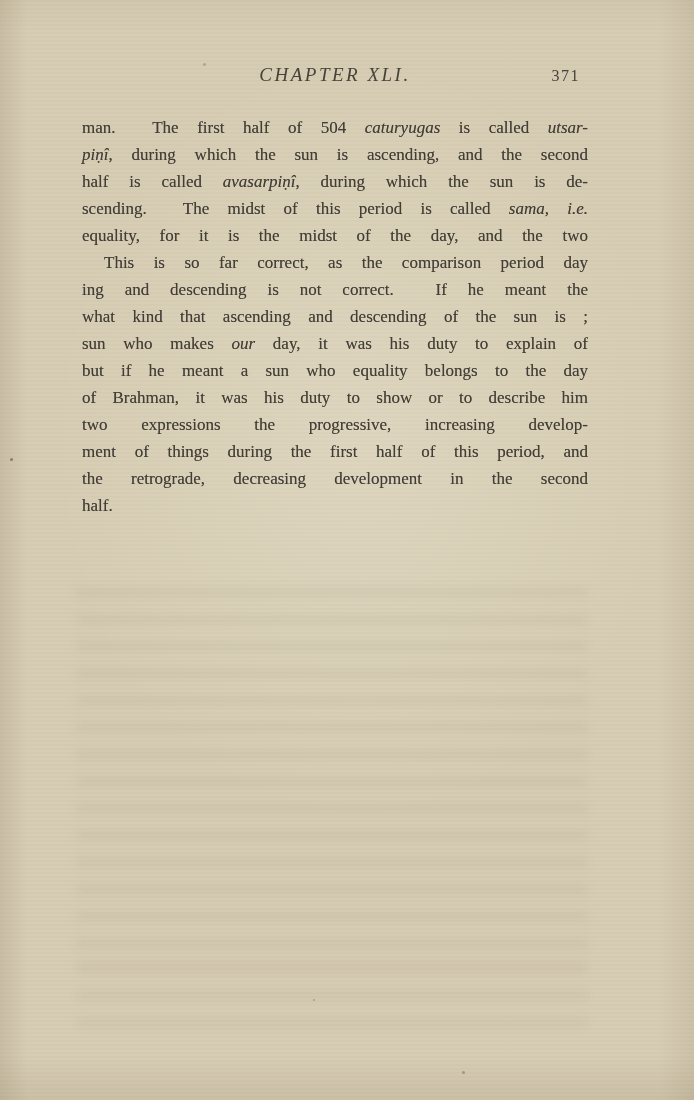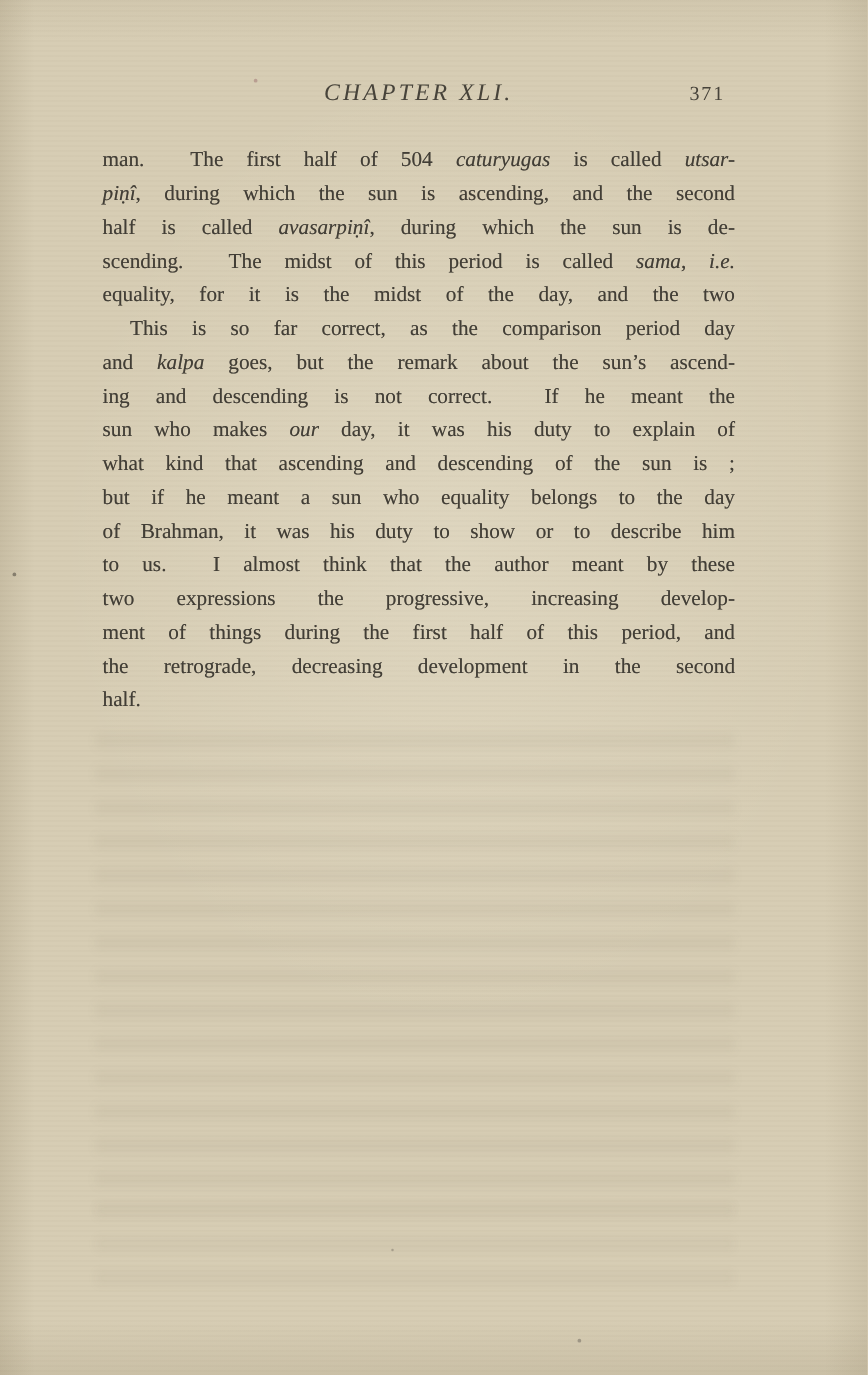--- a/index.html
+++ b/index.html
@@ -92,27 +92,25 @@
     <div class="pagenum">371</div>
   </div>
 
   <div class="textblock" id="text-block">
       <div class="line"><span>man.  The first half of 504 </span><span class="it">caturyugas</span><span> is called </span><span class="it">utsar-</span></div>
       <div class="line"><span class="it">piṇî</span><span>, during which the sun is ascending, and the second</span></div>
       <div class="line"><span>half is called </span><span class="it">avasarpiṇî</span><span>, during which the sun is de-</span></div>
       <div class="line"><span>scending.  The midst of this period is called </span><span class="it">sama, i.e.</span></div>
       <div class="line"><span>equality, for it is the midst of the day, and the two</span></div>
       <div class="line indent"><span>This is so far correct, as the comparison period day</span></div>
-      <div class="line"><span>and </span><span class="it">kalpa</span><span> goes, but the remark about the sun’s ascend-</span></div>
       <div class="line"><span>ing and descending is not correct.  If he meant the</span></div>
+      <div class="line"><span>what kind that ascending and descending of the sun is ;</span></div>
       <div class="line"><span>sun who makes </span><span class="it">our</span><span> day, it was his duty to explain of</span></div>
-      <div class="line"><span>what kind that ascending and descending of the sun is ;</span></div>
       <div class="line"><span>but if he meant a sun who equality belongs to the day</span></div>
       <div class="line"><span>of Brahman, it was his duty to show or to describe him</span></div>
-      <div class="line"><span>to us.  I almost think that the author meant by these</span></div>
       <div class="line"><span>two expressions the progressive, increasing develop-</span></div>
       <div class="line"><span>ment of things during the first half of this period, and</span></div>
       <div class="line"><span>the retrograde, decreasing development in the second</span></div>
       <div class="line no-just"><span>half.</span></div>
     </div>
 
   <div class="speck s1"></div>
   <div class="speck s2"></div>
   <div class="speck s3"></div>
   <div class="speck s4"></div>

